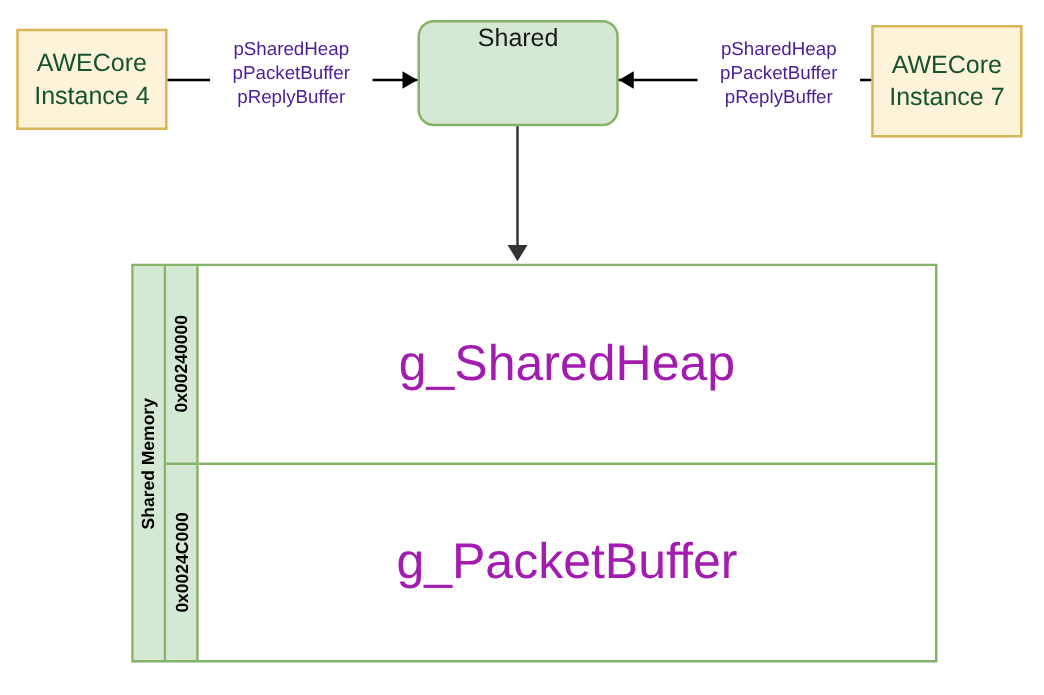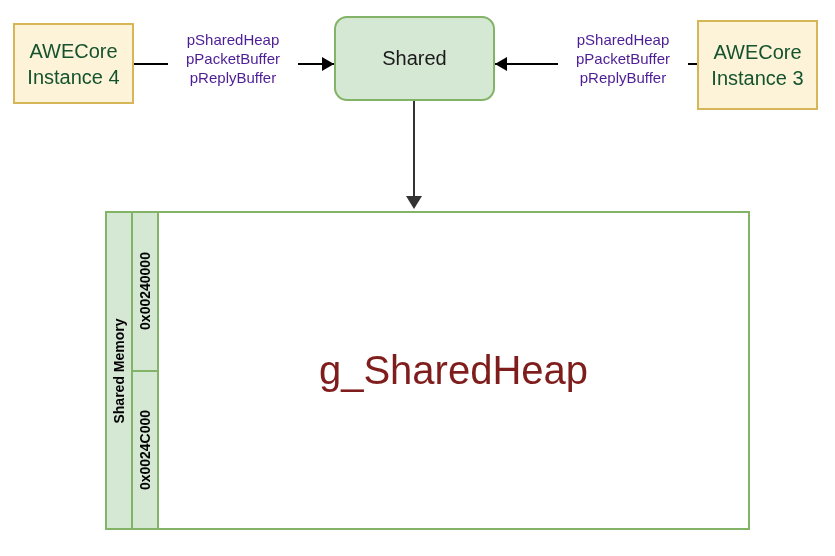--- a/index.html
+++ b/index.html
@@ -40,21 +40,20 @@
 
   
   .shared-box {
     box-sizing: border-box;
     background: #d5e8d4;
     border: 2px solid #82b366;
     border-radius: 13px;
     display: flex;
     flex-direction: column;
     align-items: center;
-    justify-content: center;
     font-size: 20px;
     line-height: 27px;
     color: #1a1a1a;
     text-align: center;
     white-space: nowrap;
   }
 
   
   .edge-label {
     font-size: 15px;
@@ -125,21 +124,21 @@
     flex-direction: column;
     background: #ffffff;
   }
   .region-cell {
     box-sizing: border-box;
     flex: 1 1 0;
     display: flex;
     align-items: center;
     justify-content: center;
     font-size: 40px;
-    color: #7f1d1d;
+    color: #a21caf;
     white-space: nowrap;
   }
   .region-cell + .region-cell { border-top: 2px solid #82b366; }
 
   .vert-text {
     transform: rotate(-90deg);
     white-space: nowrap;
     font-size: 14px;
     font-weight: bold;
     color: #000000;
@@ -168,21 +167,21 @@
     <div>pPacketBuffer</div>
     <div>pReplyBuffer</div>
   </div>
 
   <div class="abs shared-box" style="left:334px; top:16px; width:161px; height:85px;">
     <span>Shared</span>
   </div>
 
   <div class="abs instance-box" style="left:697px; top:20px; width:121px; height:90px;">
     <span>AWECore</span>
-    <span>Instance 3</span>
+    <span>Instance 7</span>
   </div>
 
   <div class="abs hline" style="left:495px; top:63px; width:202px;"></div>
   <div class="abs arrow-left" style="left:495px; top:57px;"></div>
 
   <div class="abs edge-label" style="left:558px; top:30px; width:126px; background:#ffffff; padding:0 2px;">
     <div>pSharedHeap</div>
     <div>pPacketBuffer</div>
     <div>pReplyBuffer</div>
   </div>
@@ -202,16 +201,19 @@
       </div>
       <div class="addr-cell">
         <div class="vert-text addr">0x0024C000</div>
       </div>
     </div>
 
     <div class="mem-col-body">
       <div class="region-cell">
         <span>g_SharedHeap</span>
       </div>
+      <div class="region-cell">
+        <span>g_PacketBuffer</span>
+      </div>
     </div>
   </div>
 
 </div>
 
 </body></html>

